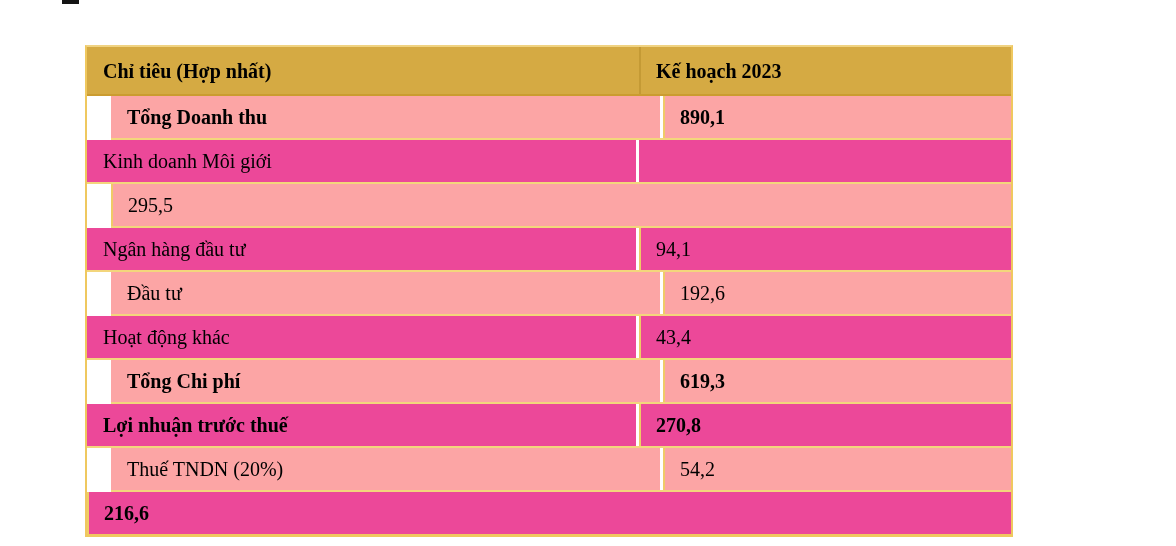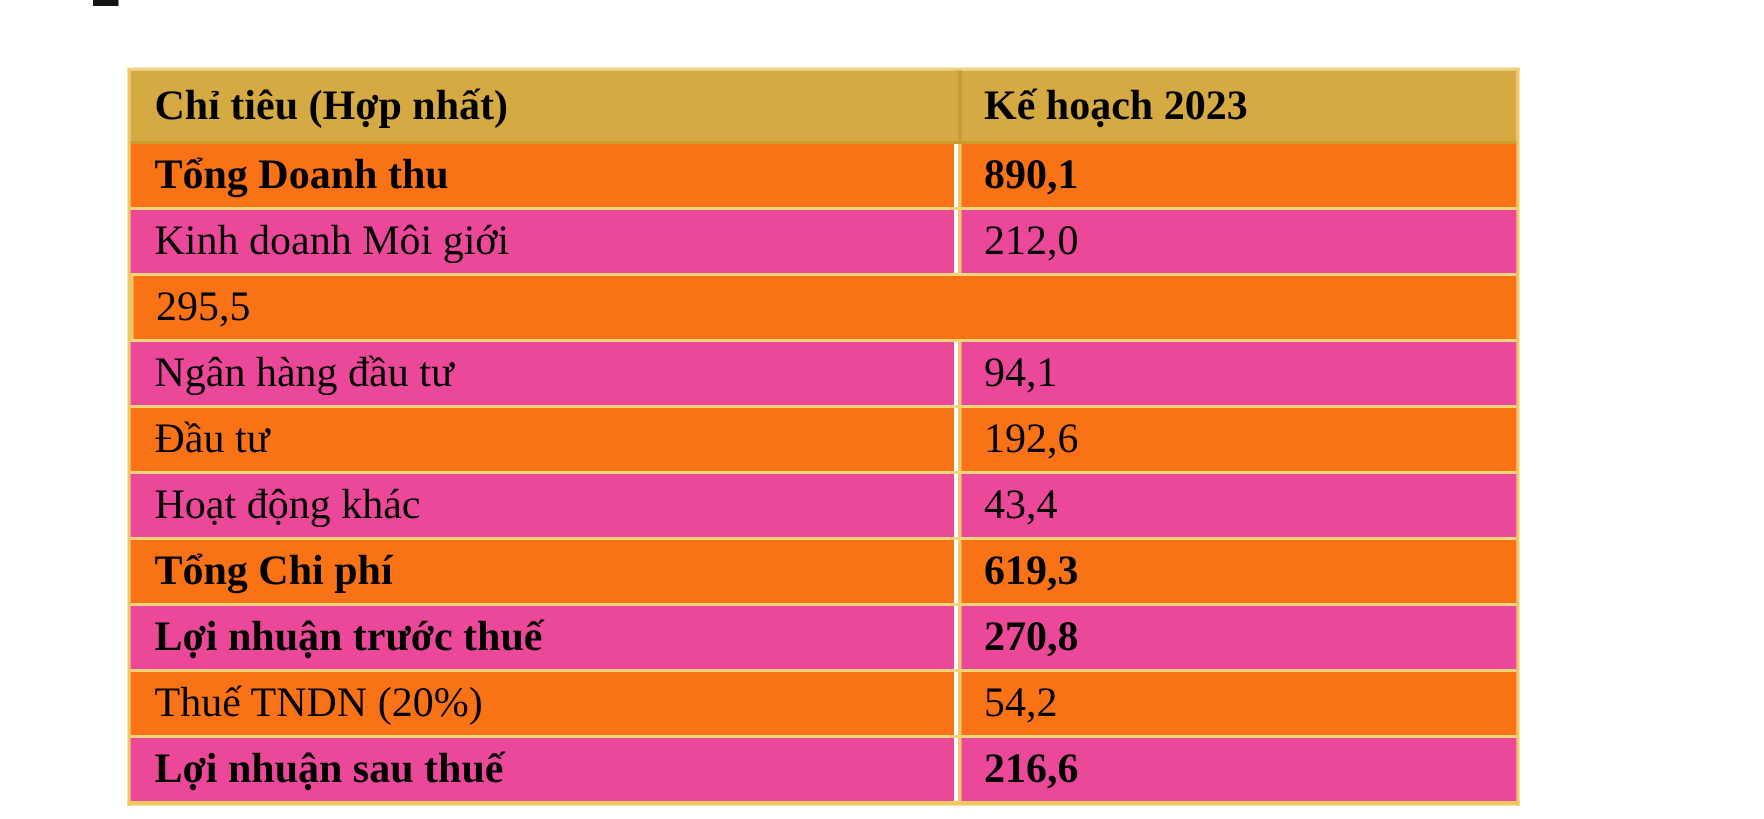--- a/index.html
+++ b/index.html
@@ -19,25 +19,25 @@
     border-bottom-width:3px;
   }
   .row{display:flex;align-items:stretch;height:42px;background:#ec4899;}
   .row.header{
     height:47px;background:#D5AA43;
     border-bottom:2px solid #CB9C30;
     font-weight:bold;
   }
   .row:not(.header){border-bottom:2px solid #F3D67C;}
   .row:last-child{border-bottom:none;}
-  .row.shaded{background:#f97316;}
+  .row.shaded{background:#fca5a5;margin-left:24px;}
   .row.bold{font-weight:bold;}
   .cell{
     display:flex;align-items:center;
-    font-size:28px;line-height:1;
+    font-size:20px;line-height:1;
     box-sizing:border-box;
     white-space:nowrap;overflow:hidden;
   }
   .cell.label{
     width:552px;padding-left:16px;
     border-right:3px solid #FFFFFF;
   }
   .cell.value{
     flex:1;padding-left:15px;
     border-left:2px solid #EFCB67;
@@ -56,21 +56,20 @@
     <div class="cell value">Kế hoạch 2023</div>
   </div>
 
   <div class="row bold shaded">
     <div class="cell label">Tổng Doanh thu</div>
     <div class="cell value">890,1</div>
   </div>
 
   <div class="row">
     <div class="cell label">Kinh doanh Môi giới</div>
-    <div class="cell value">212,0</div>
   </div>
 
   <div class="row shaded">
     <div class="cell value">295,5</div>
   </div>
 
   <div class="row">
     <div class="cell label">Ngân hàng đầu tư</div>
     <div class="cell value">94,1</div>
   </div>
@@ -94,16 +93,15 @@
     <div class="cell label">Lợi nhuận trước thuế</div>
     <div class="cell value">270,8</div>
   </div>
 
   <div class="row shaded">
     <div class="cell label">Thuế TNDN (20%)</div>
     <div class="cell value">54,2</div>
   </div>
 
   <div class="row bold">
-    <div class="cell label">Lợi nhuận sau thuế</div>
     <div class="cell value">216,6</div>
   </div>
 </div>
 
 </body></html>

